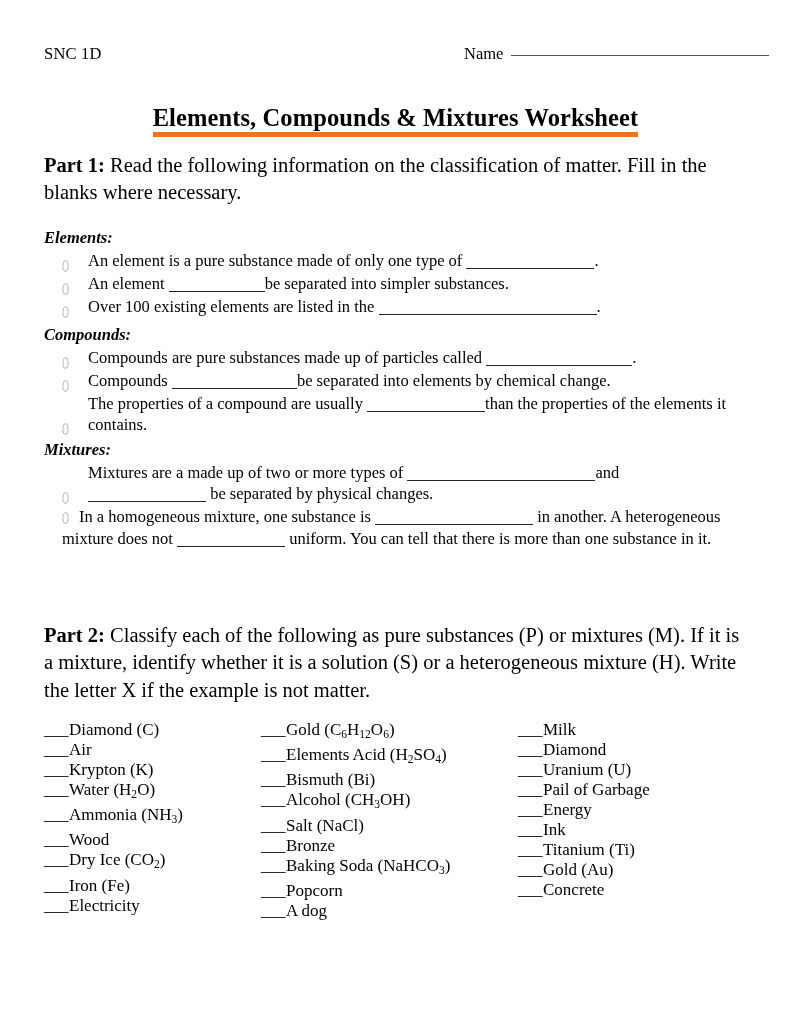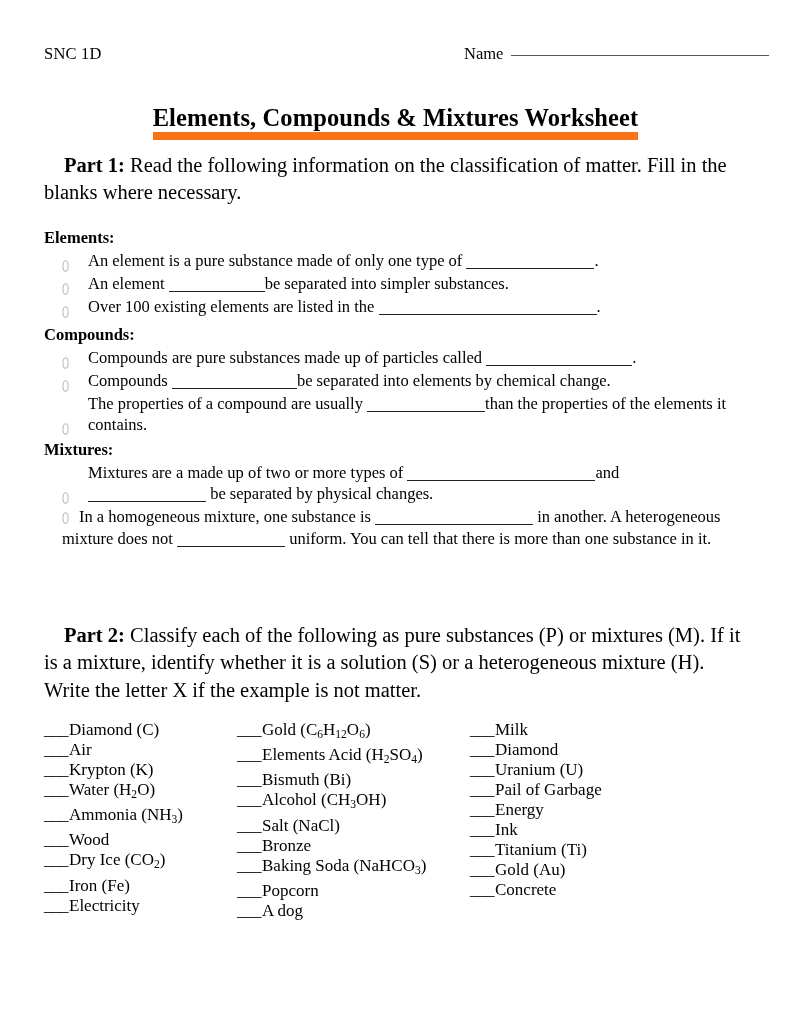--- a/index.html
+++ b/index.html
@@ -62,47 +62,48 @@
     position: absolute;
     top: 104px;
     left: 0;
     width: 791px;
     text-align: center;
     font-size: 24.5px;
     font-weight: bold;
     letter-spacing: 0.1px;
   }
   .doc-title span {
-    border-bottom: 8px solid #f97316;
+    border-bottom: 5px solid #f97316;
     padding-bottom: 1px;
   }
 
   
   .part1-intro {
     position: absolute;
     top: 152px;
     left: 44px;
     width: 700px;
     font-size: 20.5px;
     line-height: 1.33;
   }
-  .part-label { font-weight: bold; margin-left: 20px; }
+  .part-label { font-weight: bold; }
 
   
   .section {
     position: absolute;
     left: 44px;
     width: 706px;
     font-size: 16.5px;
     line-height: 1.24;
   }
   .section-heading {
     font-weight: bold;
     font-size: 16.5px;
     margin-bottom: 2px;
+    font-style: italic;
   }
   .bullet-row {
     display: flex;
     align-items: flex-end;
     margin-top: 2.5px;
   }
   .bullet-glyph {
     width: 26px;
     flex: 0 0 26px;
     margin-left: 18px;
@@ -153,20 +154,21 @@
     font-size: 20.5px;
     line-height: 1.33;
   }
 
   .columns {
     position: absolute;
     top: 720px;
     left: 44px;
     width: 706px;
     display: flex;
+    gap: 24px;
   }
   .col { font-size: 17px; line-height: 20px; }
   .col-1 { flex: 0 0 193px; }
   .col-2 { flex: 0 0 233px; }
   .col-3 { flex: 0 0 auto; }
   .item { white-space: nowrap; }
   .item .lead {
     letter-spacing: -0.5px;
     margin-right: 1px;
   }

